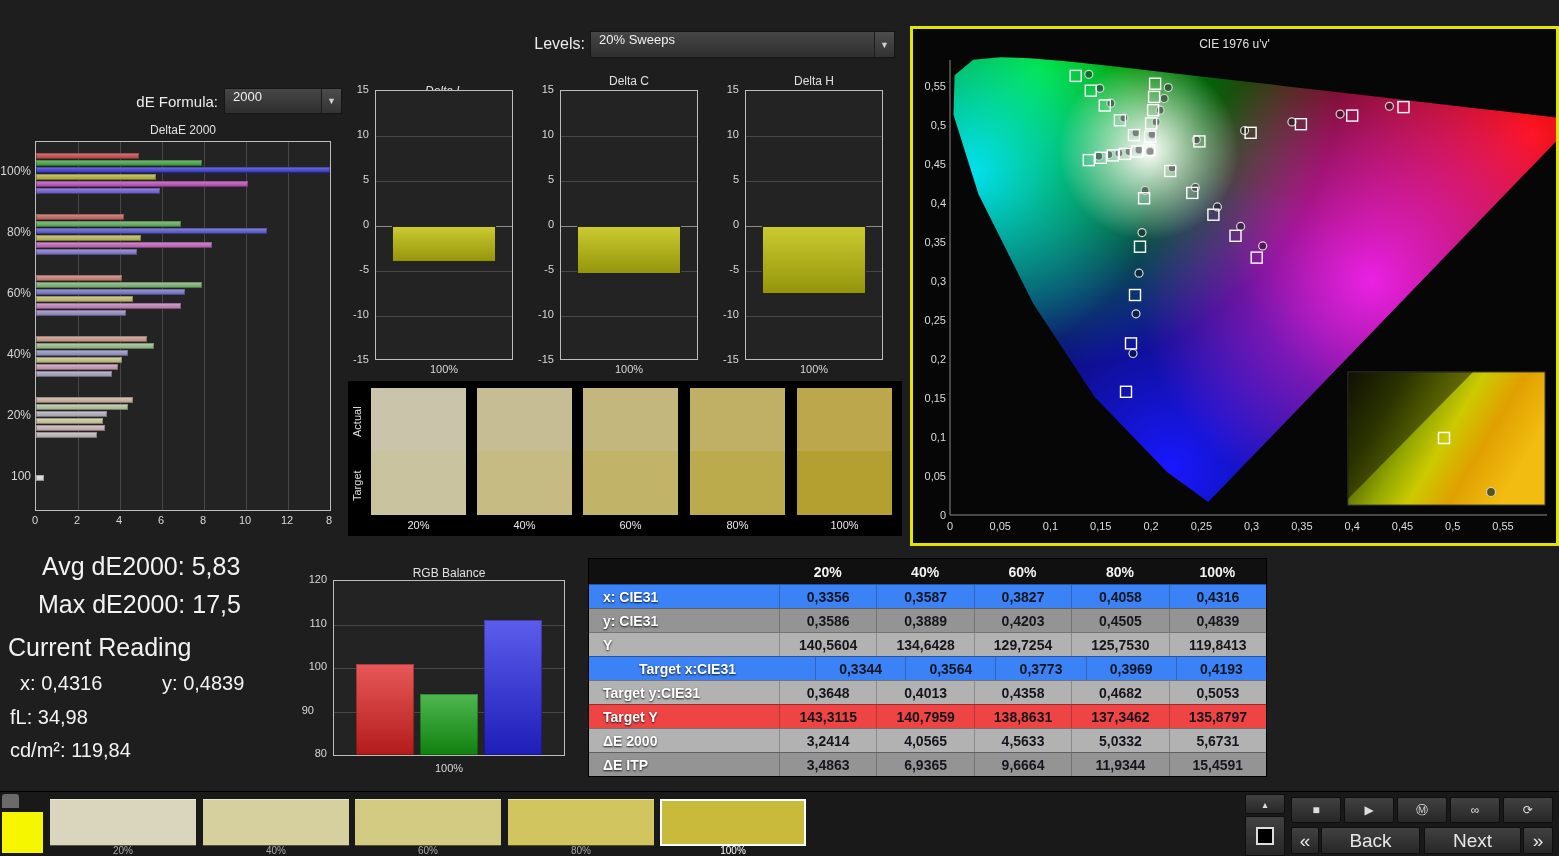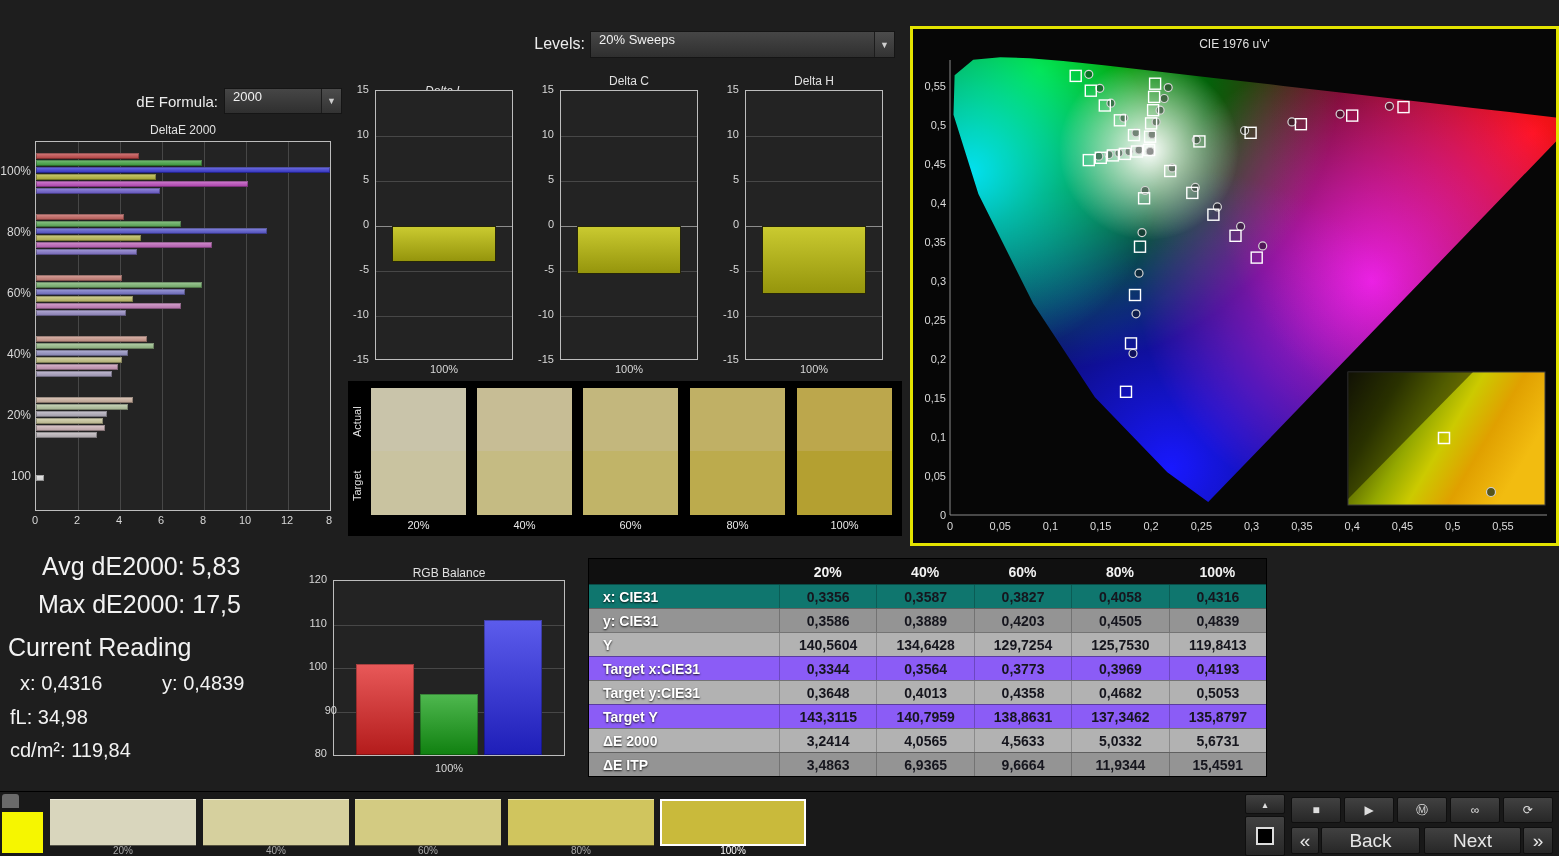--- a/index.html
+++ b/index.html
@@ -365,33 +365,33 @@
       <div class="hgrid" style="top: 43.5px; width: 230px;"></div>
       <div class="hgrid" style="top: 87px; width: 230px;"></div>
       <div class="hgrid" style="top: 130.5px; width: 230px;"></div>
       <div class="hbar" style="left: 22px; top: 82.7px; width: 58px; height: 91.3px; background: linear-gradient(rgb(232, 89, 89), rgb(179, 27, 27));"></div>
       <div class="hbar" style="left: 86px; top: 113.1px; width: 58px; height: 60.9px; background: linear-gradient(rgb(79, 184, 79), rgb(16, 128, 16));"></div>
       <div class="hbar" style="left: 150px; top: 39.2px; width: 58px; height: 134.8px; background: linear-gradient(rgb(92, 92, 236), rgb(30, 30, 184));"></div>
     </div>
     <div class="tick" style="left: 287px; top: 573px; width: 40px; text-align: right;">120</div>
     <div class="tick" style="left: 287px; top: 616.5px; width: 40px; text-align: right;">110</div>
     <div class="tick" style="left: 287px; top: 660px; width: 40px; text-align: right;">100</div>
-    <div class="tick" style="left: 297px; top: 703.5px; width: 40px; text-align: right;">90</div>
+    <div class="tick" style="left: 274px; top: 703.5px; width: 40px; text-align: right;">90</div>
     <div class="tick" style="left: 287px; top: 747px; width: 40px; text-align: right;">80</div>
     <div class="tick" style="left: 333px; top: 762px; width: 232px; text-align: center;">100%</div>
     <div class="tablewrap" style="left: 588px; top: 558px; width: 679px;">
       <div class="trow thead">
         <div class="tlabel"></div>
         <div class="tcell">20%</div>
         <div class="tcell">40%</div>
         <div class="tcell">60%</div>
         <div class="tcell">80%</div>
         <div class="tcell">100%</div>
       </div>
-      <div class="trow" style="background: #0f766e; border-top: 1px solid rgba(0, 0, 0, 0.35);">
+      <div class="trow" style="background: #3b82f6; border-top: 1px solid rgba(0, 0, 0, 0.35);">
         <div class="tlabel">x: CIE31</div>
         <div class="tcell">0,3356</div>
         <div class="tcell">0,3587</div>
         <div class="tcell">0,3827</div>
         <div class="tcell">0,4058</div>
         <div class="tcell">0,4316</div>
       </div>
       <div class="trow" style="background: rgb(148, 148, 148); border-top: 1px solid rgba(0, 0, 0, 0.35);">
         <div class="tlabel">y: CIE31</div>
         <div class="tcell">0,3586</div>
@@ -401,37 +401,37 @@
         <div class="tcell">0,4839</div>
       </div>
       <div class="trow" style="background: rgb(178, 178, 178); border-top: 1px solid rgba(0, 0, 0, 0.35);">
         <div class="tlabel">Y</div>
         <div class="tcell">140,5604</div>
         <div class="tcell">134,6428</div>
         <div class="tcell">129,7254</div>
         <div class="tcell">125,7530</div>
         <div class="tcell">119,8413</div>
       </div>
-      <div class="trow" style="background: #8b5cf6; border-top: 1px solid rgba(0, 0, 0, 0.35);">
+      <div class="trow" style="background: #3b82f6; border-top: 1px solid rgba(0, 0, 0, 0.35); padding-left: 36px;">
         <div class="tlabel">Target x:CIE31</div>
         <div class="tcell">0,3344</div>
         <div class="tcell">0,3564</div>
         <div class="tcell">0,3773</div>
         <div class="tcell">0,3969</div>
         <div class="tcell">0,4193</div>
       </div>
       <div class="trow" style="background: rgb(178, 178, 178); border-top: 1px solid rgba(0, 0, 0, 0.35);">
         <div class="tlabel">Target y:CIE31</div>
         <div class="tcell">0,3648</div>
         <div class="tcell">0,4013</div>
         <div class="tcell">0,4358</div>
         <div class="tcell">0,4682</div>
         <div class="tcell">0,5053</div>
       </div>
-      <div class="trow" style="background: #8b5cf6; border-top: 1px solid rgba(0, 0, 0, 0.35);">
+      <div class="trow" style="background: #ef4444; border-top: 1px solid rgba(0, 0, 0, 0.35);">
         <div class="tlabel">Target Y</div>
         <div class="tcell">143,3115</div>
         <div class="tcell">140,7959</div>
         <div class="tcell">138,8631</div>
         <div class="tcell">137,3462</div>
         <div class="tcell">135,8797</div>
       </div>
       <div class="trow" style="background: rgb(178, 178, 178); border-top: 1px solid rgba(0, 0, 0, 0.35);">
         <div class="tlabel">ΔE 2000</div>
         <div class="tcell">3,2414</div>

